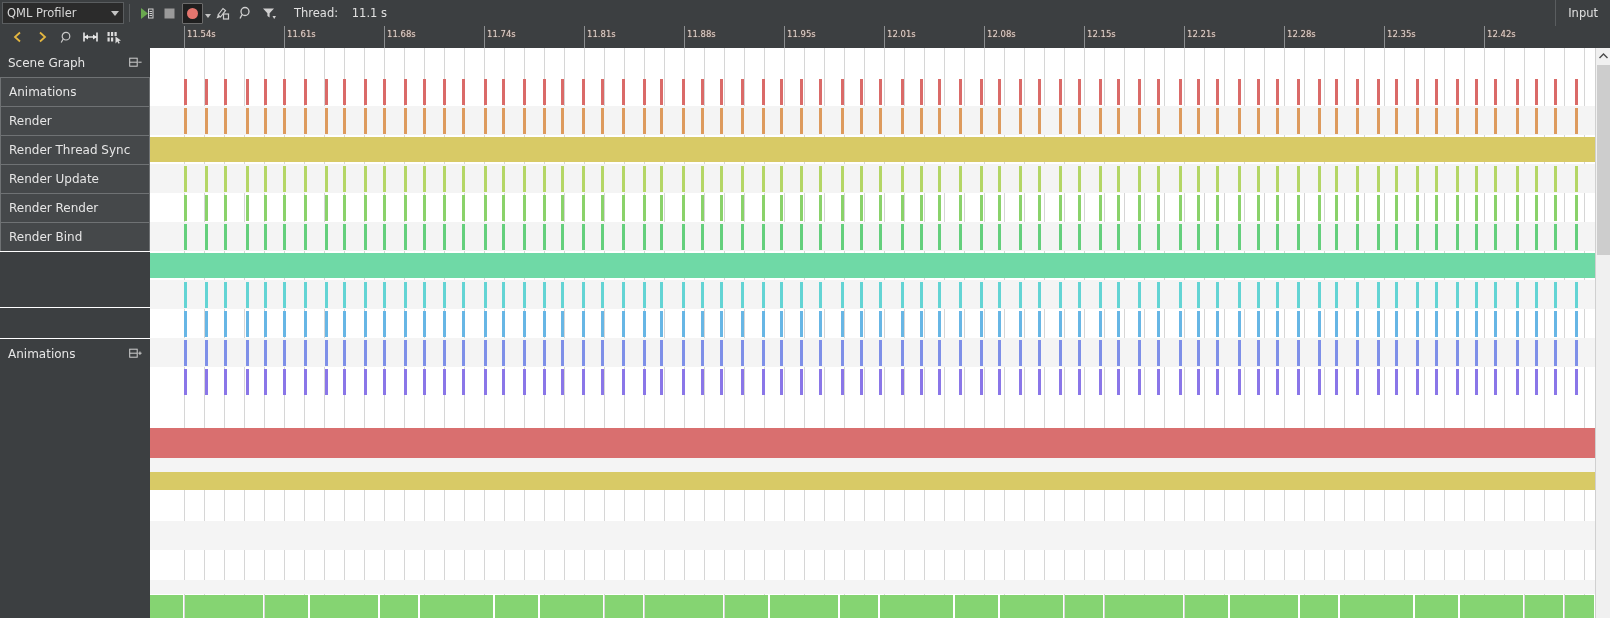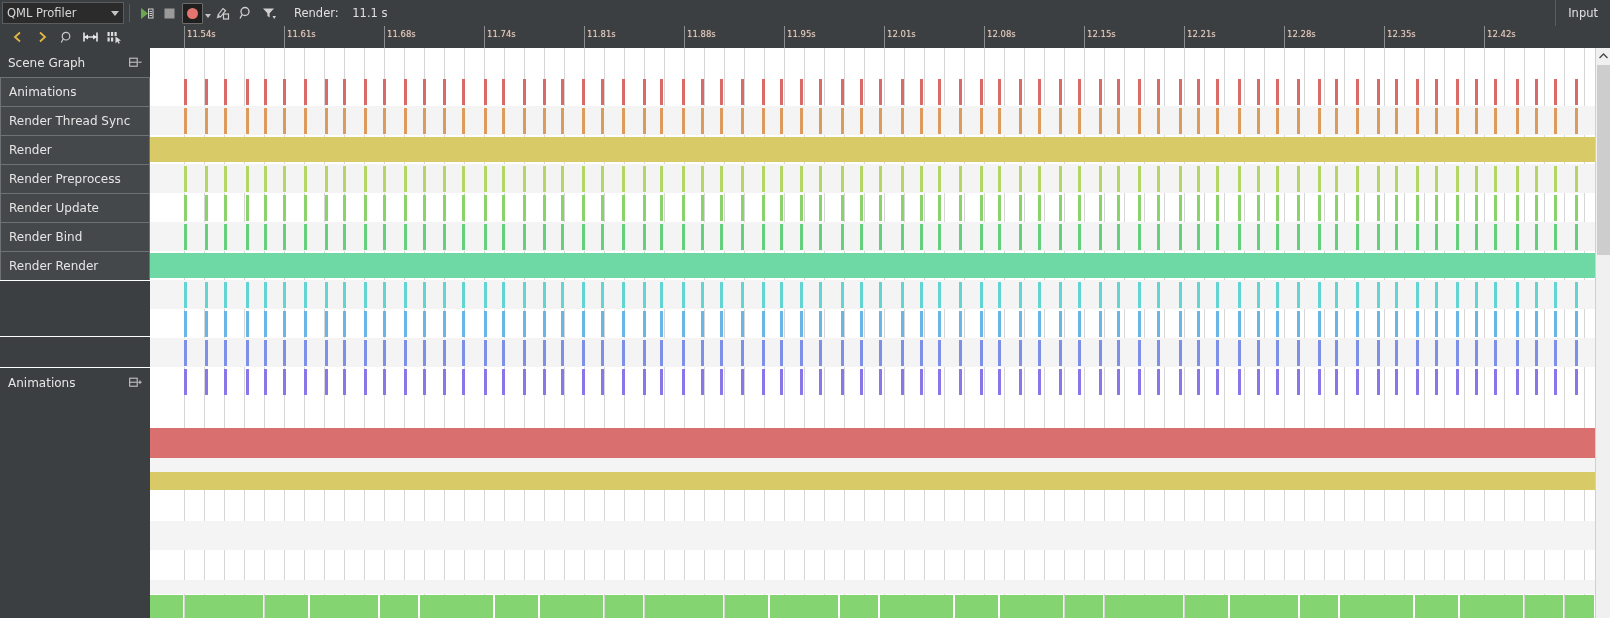--- a/index.html
+++ b/index.html
@@ -171,21 +171,21 @@
     </div>
 
     <div class="tb-btn">
       <svg width="16" height="16" viewBox="0 0 16 16">
         <polygon points="2,3.5 13,3.5 8.6,8.2 8.6,12.5 6.4,11 6.4,8.2" fill="#d0d0d0"></polygon>
         <polygon points="11.5,11 15,11 13.2,14" fill="#d0d0d0"></polygon>
       </svg>
     </div>
 
     <div class="elapsed">
-      <span>Render:</span>
+      <span>Thread:</span>
       <span class="val">11.1 s</span>
     </div>
 
     <div class="views-btn">
       <span>Input</span>
     </div>
   </div>
 
   <div class="row2">
     <div class="navbar">
@@ -294,36 +294,33 @@
             <svg width="13" height="11" viewBox="0 0 13 11">
               <rect x="0.7" y="1.2" width="7.5" height="8" fill="none" stroke="#cfcfcf" stroke-width="1"></rect>
               <line x1="0.7" y1="5.2" x2="8.2" y2="5.2" stroke="#cfcfcf" stroke-width="1"></line>
               <line x1="9.3" y1="5.2" x2="12.6" y2="5.2" stroke="#cfcfcf" stroke-width="1"></line>
             </svg>
           </div>
           <div class="cat-row">
             <span>Animations</span>
           </div>
           <div class="cat-row">
-            <span>Render Thread Sync</span>
-          </div>
-          <div class="cat-row">
             <span>Render</span>
           </div>
           <div class="cat-row">
-            <span>Render Preprocess</span>
+            <span>Render Thread Sync</span>
           </div>
           <div class="cat-row">
             <span>Render Update</span>
           </div>
           <div class="cat-row">
-            <span>Render Bind</span>
+            <span>Render Render</span>
           </div>
           <div class="cat-row">
-            <span>Render Render</span>
+            <span>Render Bind</span>
           </div>
         </div>
         <div class="cat-group">
           <div class="cat-filler" style="height: 55px;"></div>
         </div>
         <div class="cat-group">
           <div class="cat-filler" style="height: 30px;"></div>
         </div>
         <div class="cat-group">
           <div class="cat-head">

